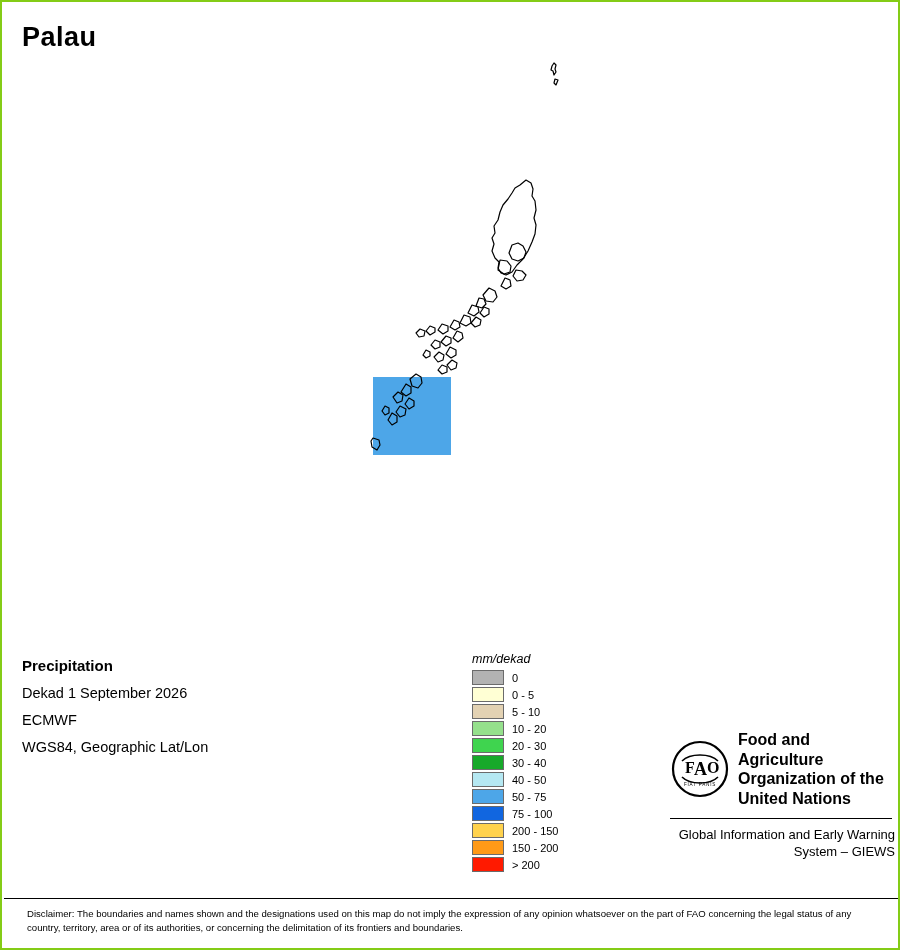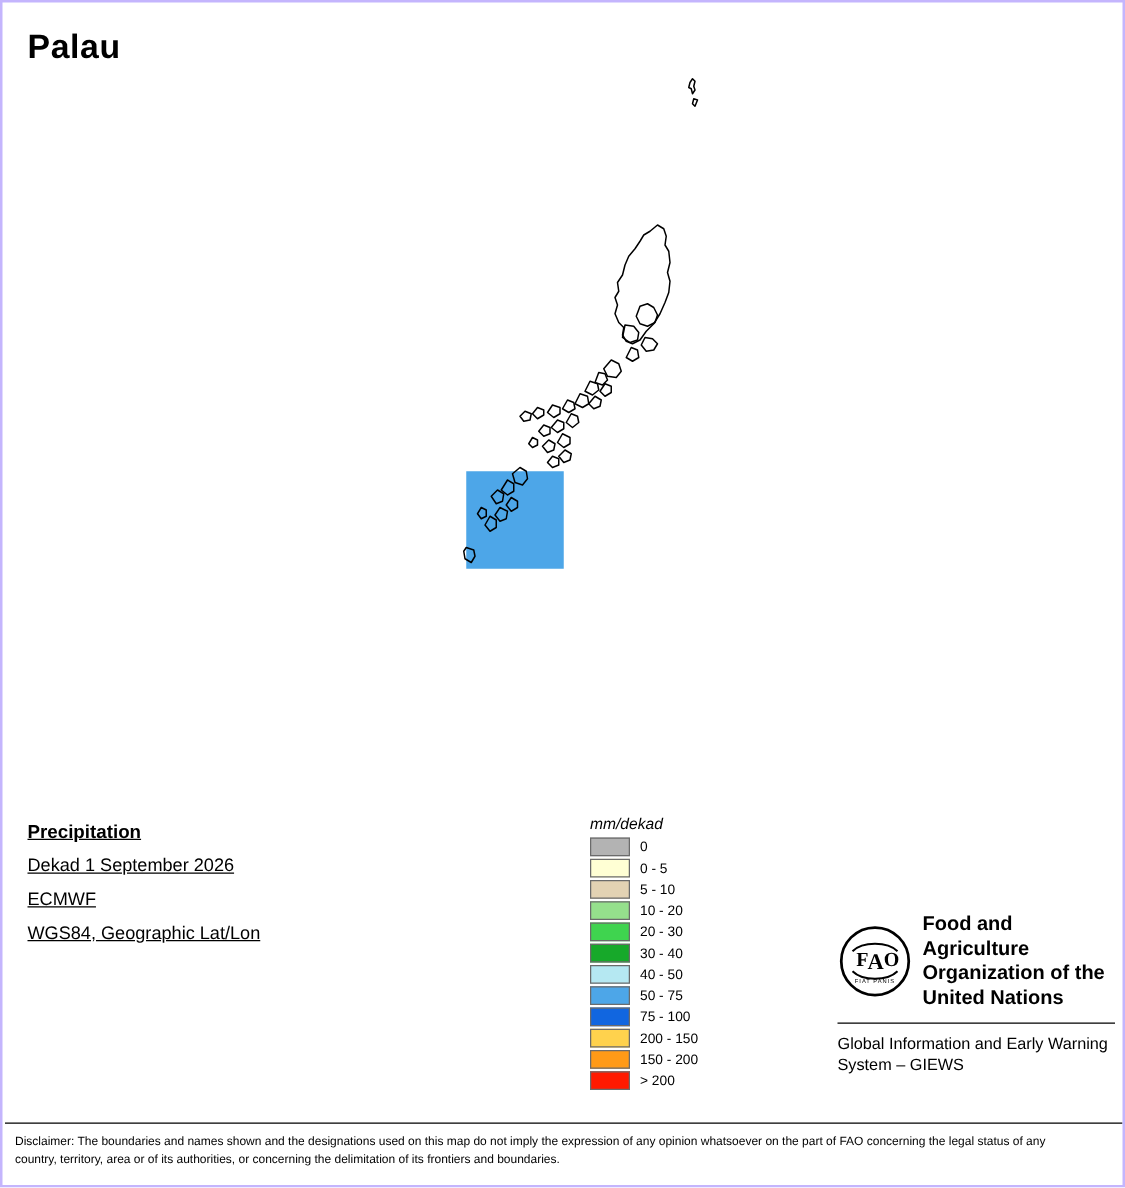--- a/index.html
+++ b/index.html
@@ -8,21 +8,21 @@
     background: #ffffff;
   }
   body {
     font-family: "Liberation Sans", sans-serif;
   }
   #page {
     position: relative;
     width: 900px;
     height: 950px;
     background: #ffffff;
-    border: 2px solid #c4b5fd;
+    border: 2px solid #84cc16;
     box-sizing: border-box;
     overflow: hidden;
   }
   
   #map-title {
     position: absolute;
     left: 20px;
     top: 20px;
     font-size: 27px;
     font-weight: bold;
@@ -67,21 +67,20 @@
     color: #000000;
     margin-left: 8px;
     white-space: nowrap;
   }
   
   #info-block {
     position: absolute;
     left: 20px;
     top: 655px;
     width: 380px;
-    text-decoration: underline;
   }
   #info-heading {
     font-size: 15px;
     font-weight: bold;
     color: #000000;
     margin-bottom: 11px;
   }
   .info-line {
     font-size: 14.5px;
     color: #000000;
@@ -114,25 +113,26 @@
     height: 1px;
     background: #000000;
     margin: 9px 0 8px 0;
     width: 222px;
   }
   #fao-sub {
     font-size: 13px;
     color: #000000;
     line-height: 1.3;
     margin-left: 0px;
+    text-align: right;
   }
   
   #disclaimer {
     position: absolute;
-    left: 10px;
+    left: 25px;
     top: 905px;
     width: 860px;
     font-size: 9.6px;
     color: #000000;
     line-height: 1.45;
   }
   #disclaimer-rule {
     position: absolute;
     left: 2px;
     top: 896px;

